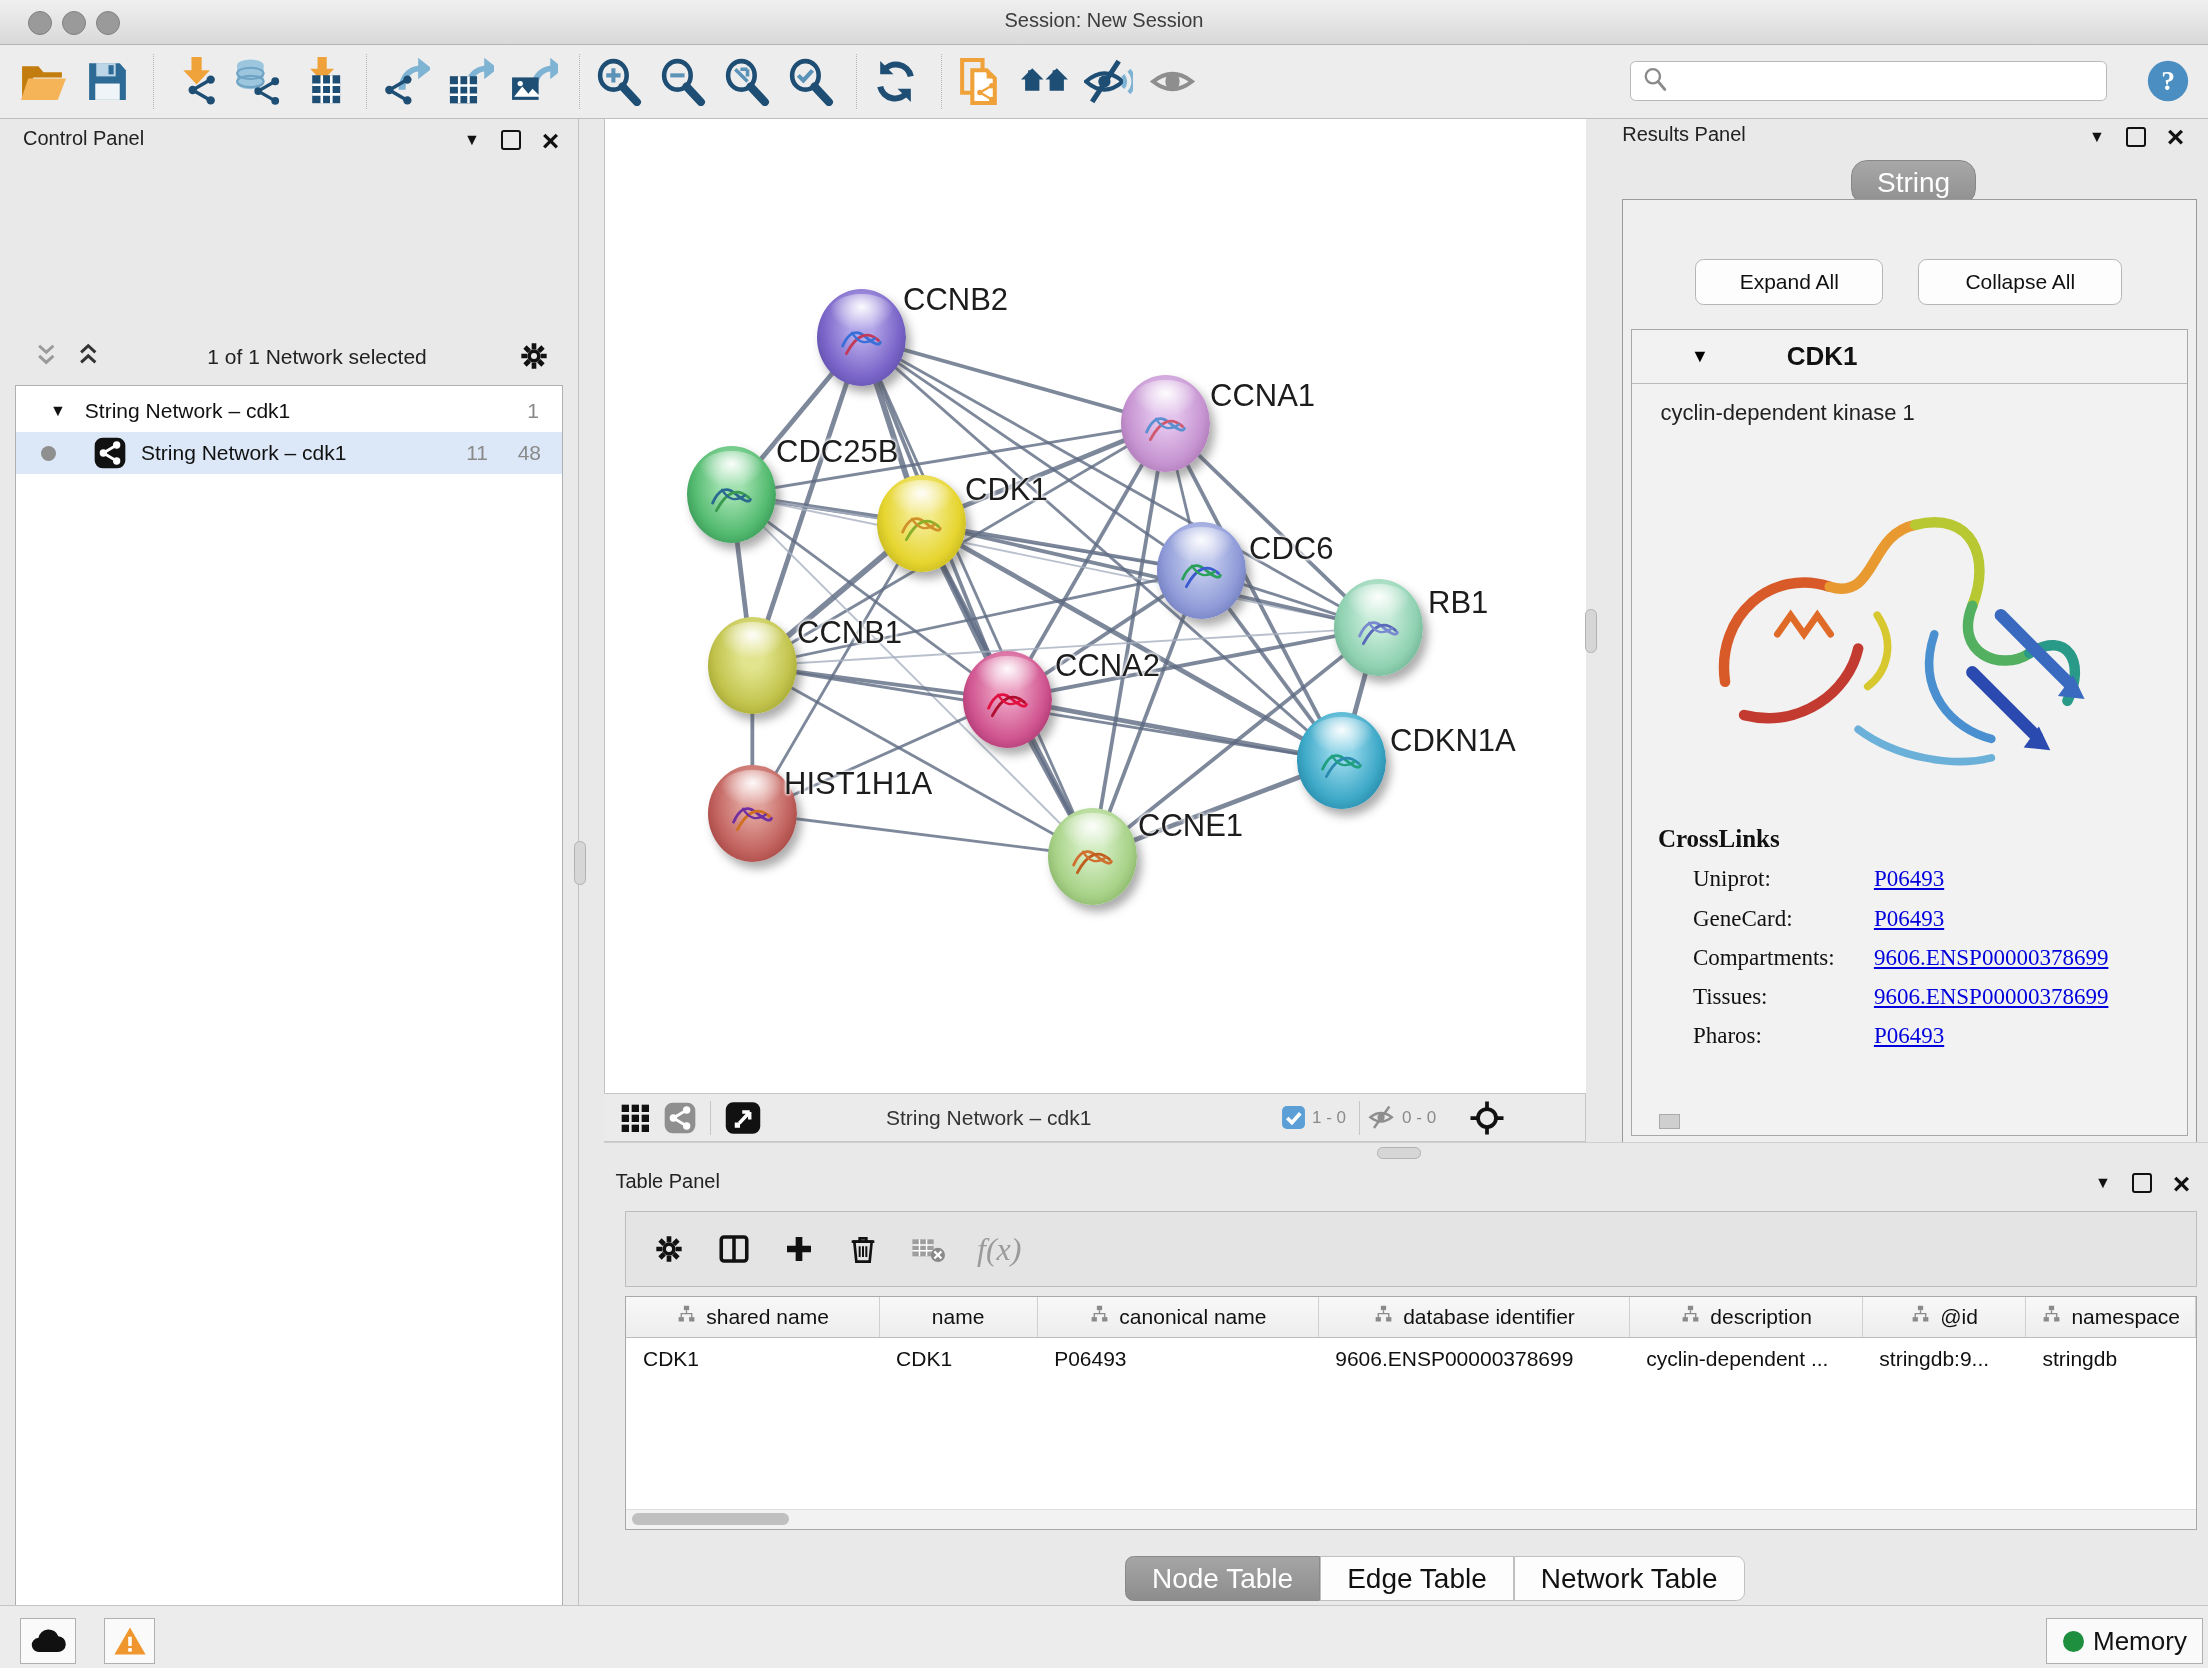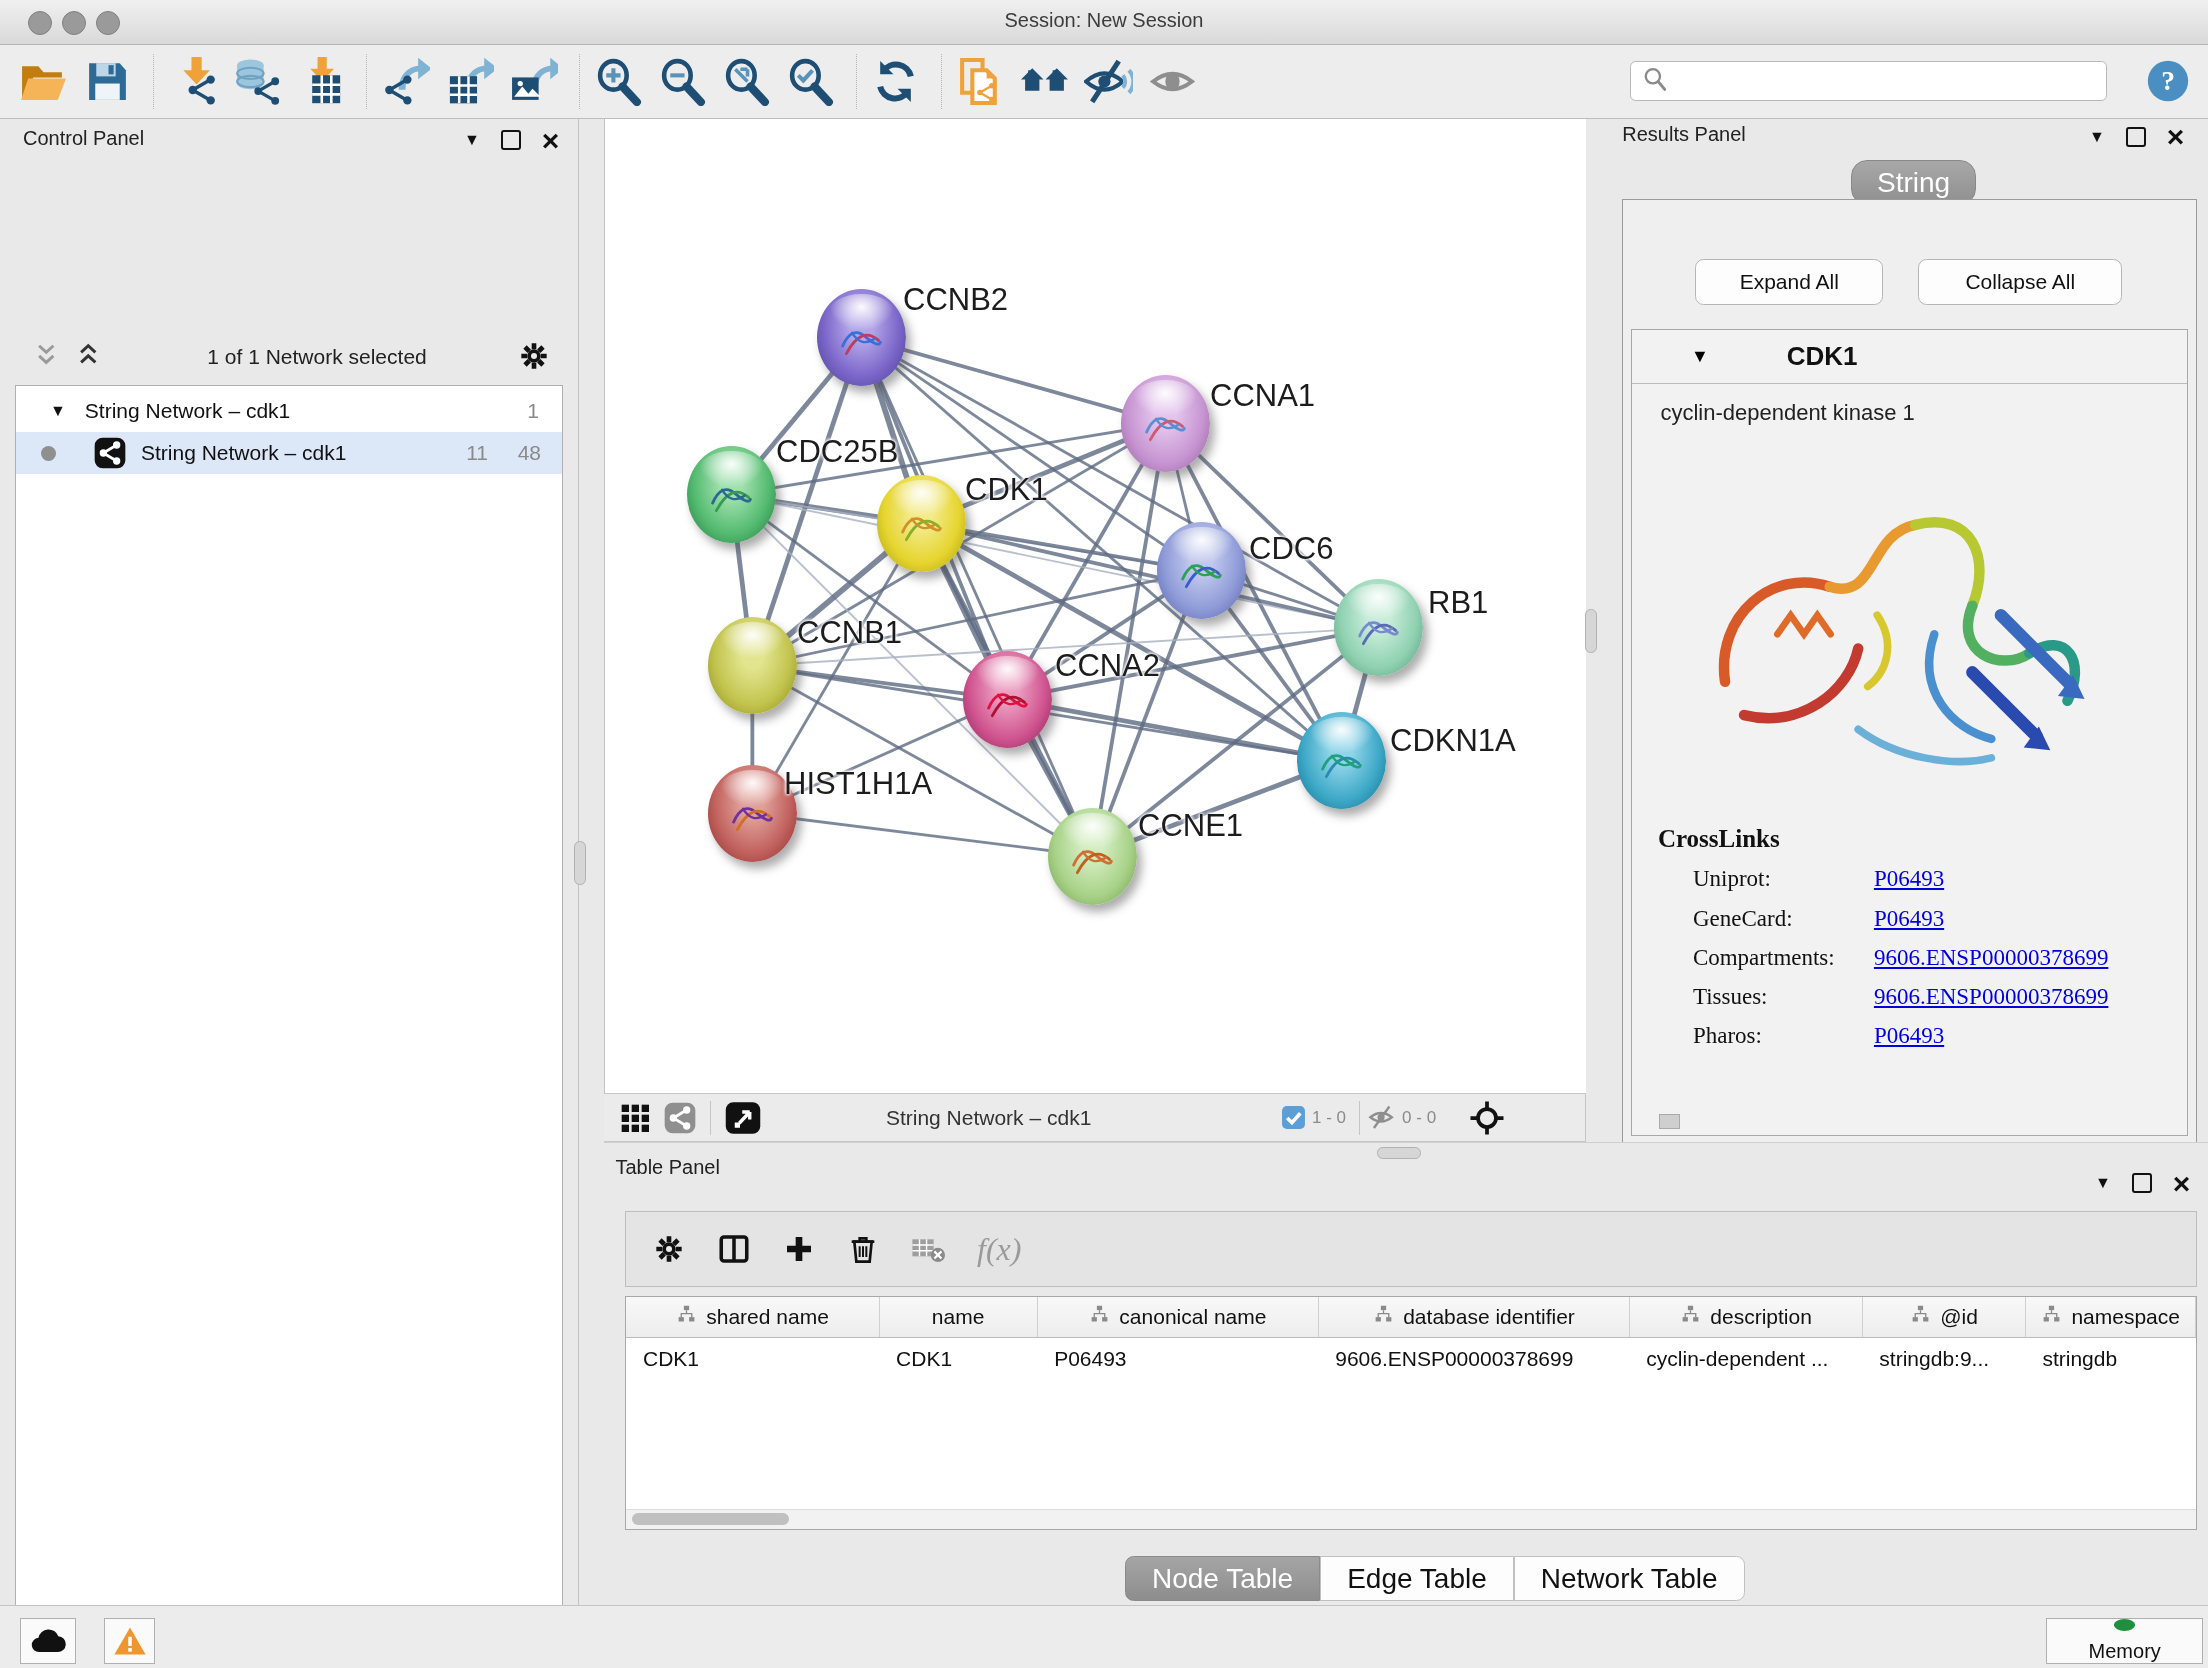--- a/index.html
+++ b/index.html
@@ -68,21 +68,21 @@
   #hscroll{position:absolute;left:0;bottom:0;width:100%;height:19px;background:#f2f2f2;border-top:1px solid #ddd;}
   #hthumb{position:absolute;left:5.7px;top:2.9px;width:157px;height:12.4px;background:#c0c0c0;border-radius:6.7px;}
   #btabs{position:absolute;left:521px;top:413px;display:flex;}
   .btab{height:43px;background:#fdfdfd;border:1px solid #c0c0c0;display:flex;align-items:center;justify-content:center;font-size:28px;color:#111;padding:0 26px;cursor:pointer;}
   .btab:first-child{border-radius:8.6px 0 0 8.6px;}
   .btab:last-child{border-radius:0 8.6px 8.6px 0;}
   .btab.sel{background:linear-gradient(#a5a5a5,#8d8d8d);color:#fff;border-color:#8a8a8a;}
   
   #statusbar{left:0;top:1605px;width:2208px;height:63px;background:#ececec;border-top:1px solid #c4c4c4;}
   .sbtn{position:absolute;top:12.4px;height:46px;background:#fafafa;border:1.9px solid #b0b0b0;display:flex;align-items:center;justify-content:center;cursor:pointer;box-sizing:border-box;}
-  #memorybtn{right:4.8px;width:157px;font-size:20px;color:#111;gap:9.5px;flex-direction:column;}
+  #memorybtn{right:4.8px;width:157px;font-size:26px;color:#111;gap:9.5px;}
   .memdot{width:21px;height:21px;border-radius:50%;background:#1e8f3e;}
   .handle{position:absolute;background:#d6d6d6;border:1px solid #b2b2b2;border-radius:5.7px;}
 </style>
 </head>
 <body>
 
 <div id="root">
 
   <div id="titlebar" class="abs">
     <span class="tl" style="left:27.6px"></span>
@@ -607,21 +607,21 @@
                 <span class="cl-link">P06493</span>
               </div>
             </div>
         </div>
         <div id="scrollstub"></div>
       </div>
     </div>
   </div>
 
   <div id="tpanel" class="abs">
-    <div class="abs" style="left:11.4px;top:13px"><span class="panel-title">Table Panel</span></div>
+    <div class="abs" style="left:11.4px;top:27px"><span class="panel-title">Table Panel</span></div>
     <div class="panel-icons" style="left:1491px;top:30px">
       <span class="tri">▼</span>
       <span class="float-ic"></span>
       <span class="close-ic">×</span>
     </div>
     <div id="tp-toolbar">
       <span class="tp-ic" id="tgear">
           <svg width="32" height="32" viewBox="0 0 48 48">
             <g stroke="#111" stroke-width="7">
               <path d="M24 5v9M24 34v9M5 24h9M34 24h9M10.5 10.5l6.4 6.4M31.1 31.1l6.4 6.4M37.5 10.5l-6.4 6.4M16.9 31.1l-6.4 6.4"></path>

